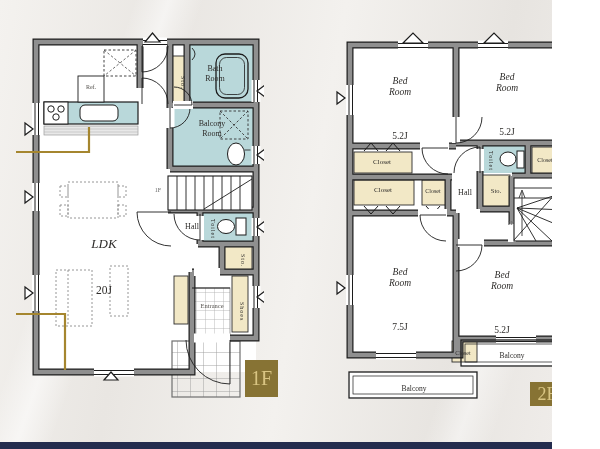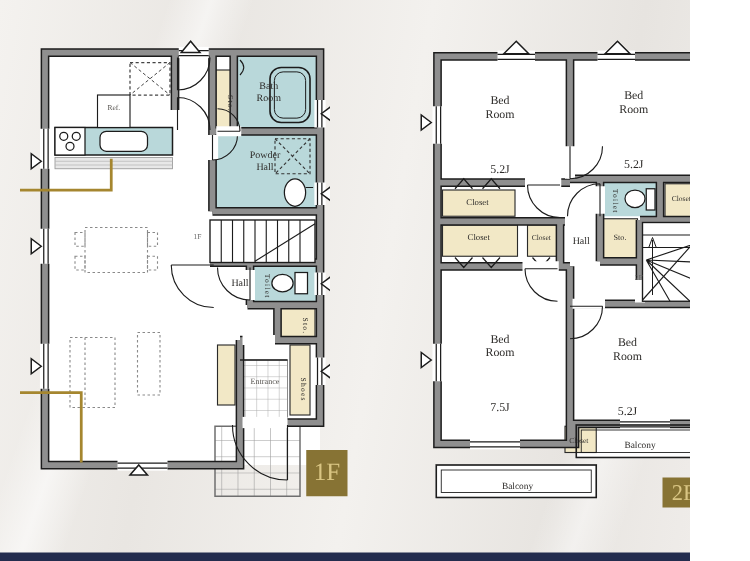--- a/index.html
+++ b/index.html
@@ -6,21 +6,21 @@
   #stage{position:relative;width:552px;height:449px;overflow:hidden;
          background:linear-gradient(100deg,#f4f2ef 0%,#e9e6e2 28%,#f3f1ee 55%,#e7e4e0 82%,#efece9 100%);
          font-family:"Liberation Serif",serif;}
   .streak{position:absolute;pointer-events:none;}
   svg{position:absolute;}
   .lbl{position:absolute;color:#2e2c2a;text-align:center;line-height:1.2;
        font-family:"Liberation Serif",serif;}
   .vtext{writing-mode:vertical-rl;text-orientation:mixed;letter-spacing:1px;}
   .badge{position:absolute;background:#877334;color:#d9c583;display:flex;
          align-items:center;justify-content:center;font-family:"Liberation Serif",serif;}
-  .roomname{display:block;}
+  .roomname{display:block;font-style:italic;}
   .roomsize{display:block;margin-top:32px;}
   #bottombar{position:absolute;left:0;bottom:0;width:600px;height:7px;background:#232c4e;}
 </style>
 </head>
 <body>
 
 <div id="stage">
 
   <div class="streak" style="left:-60px;top:-90px;width:300px;height:640px;transform:rotate(9deg);
               background:linear-gradient(100deg,rgba(255,255,255,0) 42%,rgba(255,255,255,.55) 50%,rgba(255,255,255,0) 58%);"></div>
@@ -255,22 +255,26 @@
       <rect x="7" y="336" width="120" height="18" stroke-width="0.7"></rect>
     </g>
   </svg>
 
   <svg style="left:0;top:0;pointer-events:none;" width="600" height="449" viewBox="0 0 600 449" xmlns="http://www.w3.org/2000/svg">
     <polyline points="16,152 89,152 89,127" fill="none" stroke="#a5862f" stroke-width="2.2"></polyline>
     <polyline points="16,314 65,314 65,370" fill="none" stroke="#a5862f" stroke-width="2.2"></polyline>
   </svg>
 
   <div class="lbl" style="left:199px;top:64px;width:32px;font-size:8px;">Bath Room</div>
-  <div class="lbl" style="left:194px;top:119px;width:36px;font-size:8px;">Powder Hall</div>
+  <div class="lbl" style="left:194px;top:119px;width:36px;font-size:8px;">Balcony Room</div>
   <div class="lbl vtext" style="left:174px;top:62px;width:12px;height:42px;font-size:6px;">Sto.</div>
+  <div class="lbl" style="left:84px;top:236px;width:40px;">
+    <span class="roomname" style="font-size:13px;">LDK</span>
+    <span class="roomsize" style="font-size:11.5px;">20J</span>
+  </div>
   <div class="lbl" style="left:176px;top:222px;width:32px;font-size:8px;">Hall</div>
   <div class="lbl vtext" style="left:206px;top:214px;width:10px;height:30px;font-size:6px;">Toilet</div>
   <div class="lbl vtext" style="left:232px;top:248px;width:14px;height:26px;font-size:6px;">Sto.</div>
   <div class="lbl vtext" style="left:235px;top:292px;width:10px;height:40px;font-size:6px;">Shoes</div>
   <div class="lbl" style="left:197px;top:302px;width:30px;font-size:6.5px;overflow-wrap:anywhere;color:#55524e;">Entrance</div>
   <div class="lbl" style="left:78px;top:84px;width:26px;font-size:6px;color:#55524e;">Ref.</div>
   <div class="lbl" style="left:150px;top:187px;width:16px;font-size:6px;color:#6a6a6a;">1F</div>
   <div class="badge" style="left:245px;top:360px;width:33px;height:37px;font-size:20px;">1F</div>
 
   <div class="lbl" style="left:382px;top:76px;width:36px;font-size:9.5px;">

